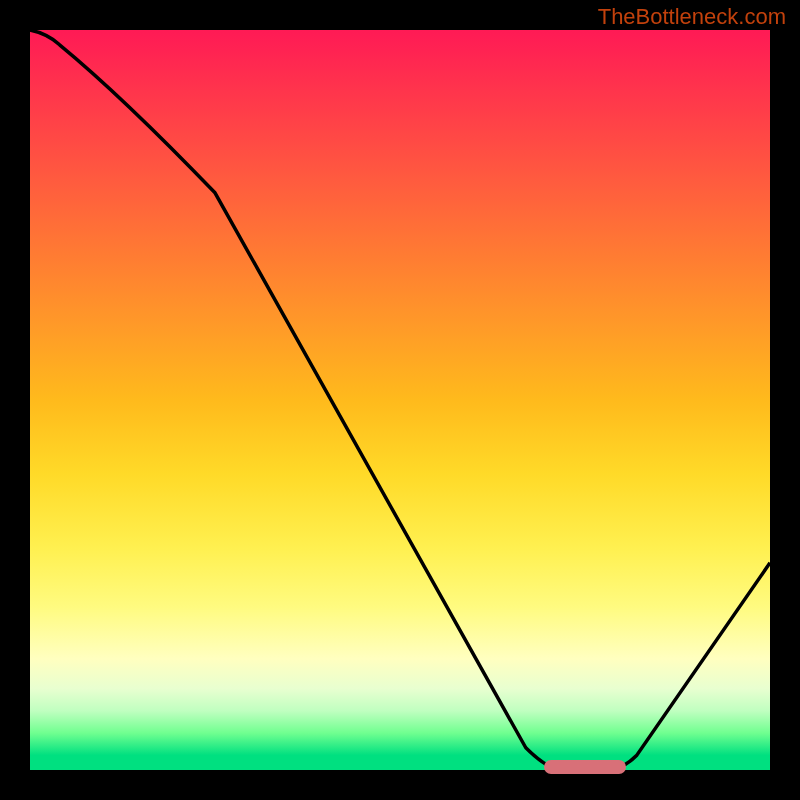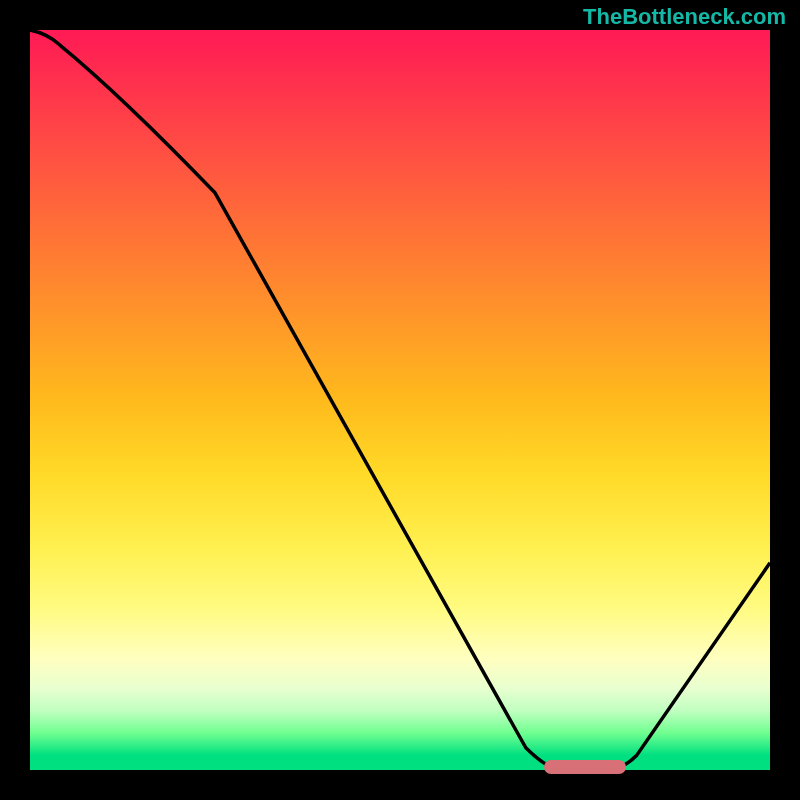--- a/index.html
+++ b/index.html
@@ -8,23 +8,23 @@
     width: 800px;
     height: 800px;
     background: #000;
     position: relative;
     font-family: Arial, sans-serif;
   }
   .watermark {
     position: absolute;
     top: 4px;
     right: 14px;
-    color: #14b8a6;
+    color: #c2410c;
     font-size: 22px;
-    font-weight: bold;
+    font-weight: normal;
     z-index: 10;
   }
   .plot-area {
     position: absolute;
     top: 30px;
     left: 30px;
     width: 740px;
     height: 740px;
     background: linear-gradient(to bottom,
       #ff1a55 0%,

